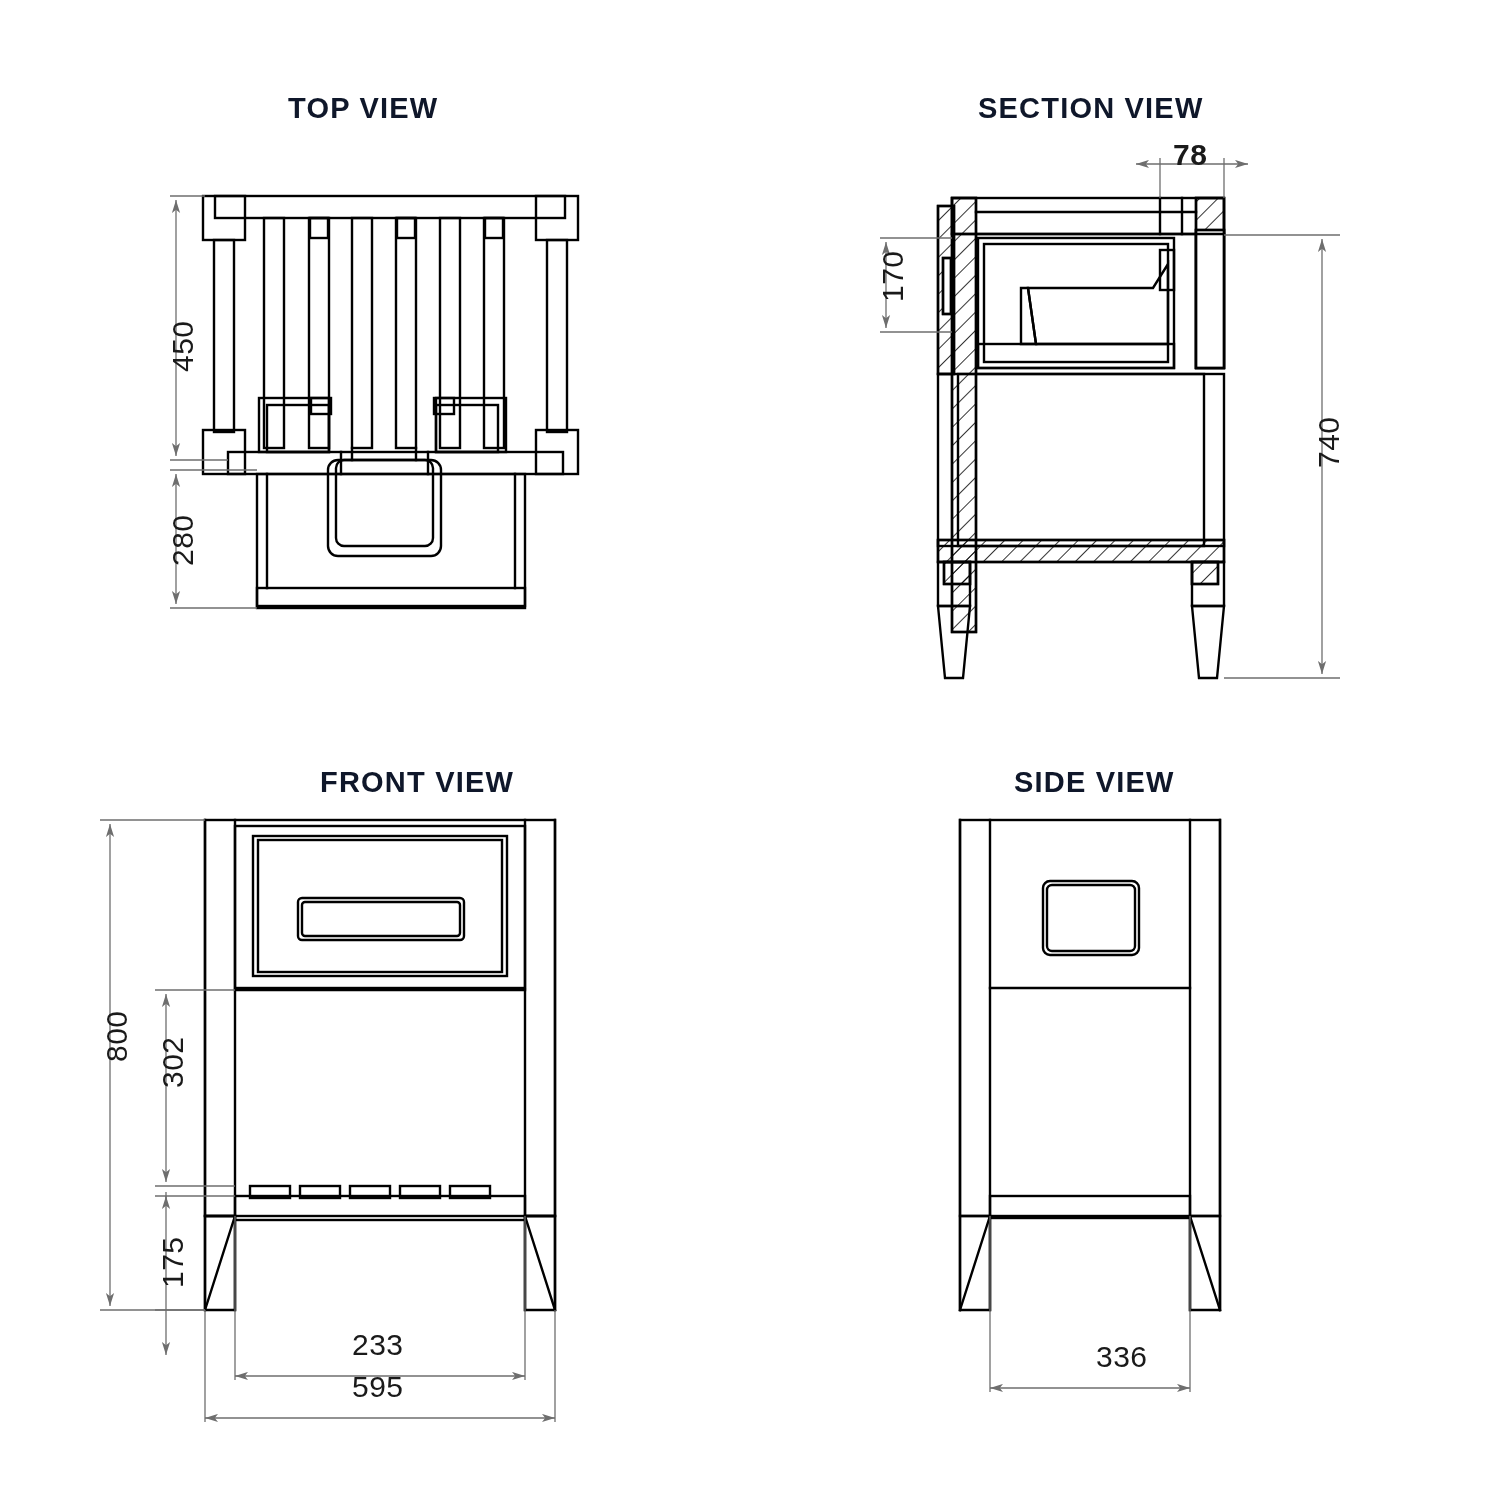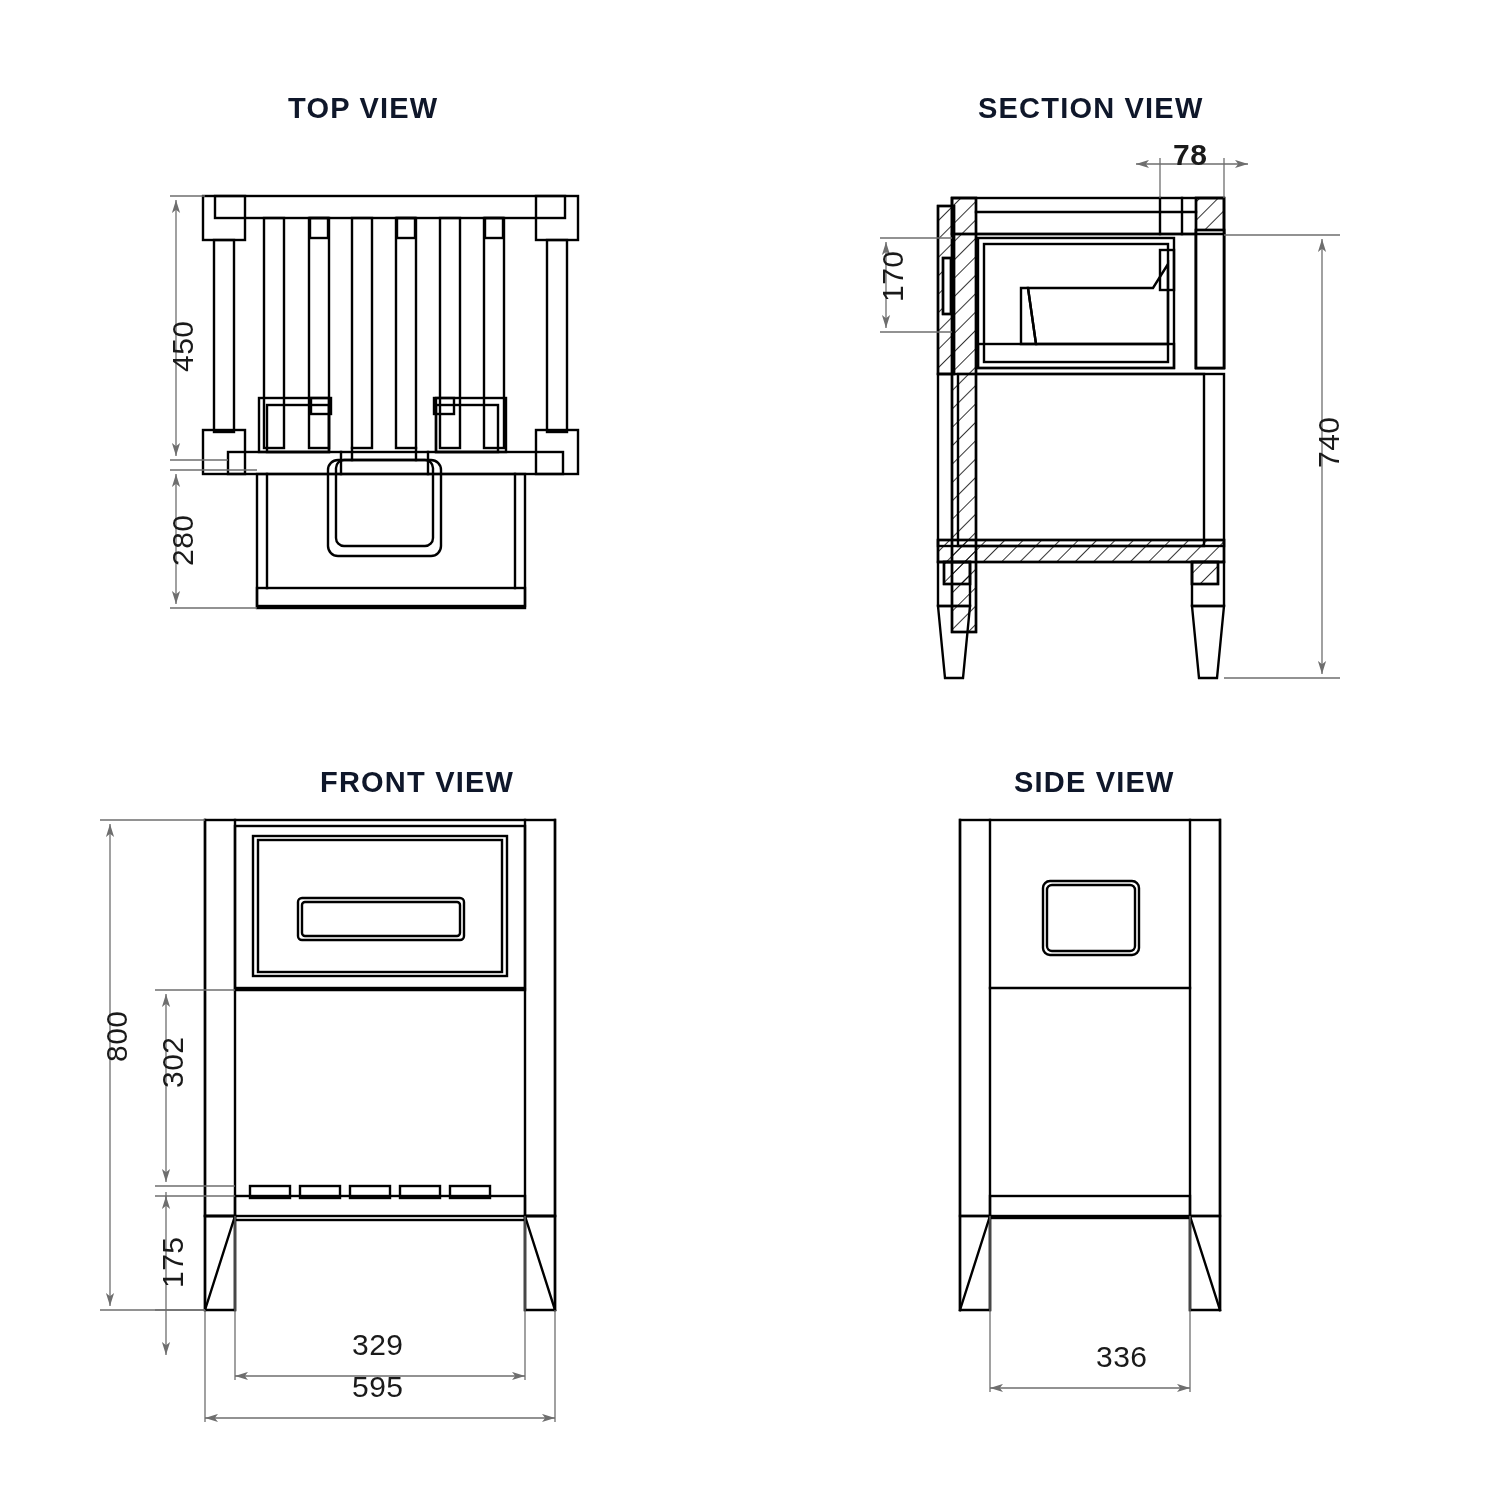--- a/index.html
+++ b/index.html
@@ -262,18 +262,18 @@
   <div class="dim-label vert" style="left:166px; top:372px;">450</div>
   <div class="dim-label vert" style="left:166px; top:566px;">280</div>
 
   <div class="dim-label" style="left:1173px; top:138px;font-weight:bold;">78</div>
   <div class="dim-label vert" style="left:876px; top:302px;">170</div>
   <div class="dim-label vert" style="left:1312px; top:468px;">740</div>
 
   <div class="dim-label vert" style="left:100px; top:1062px;">800</div>
   <div class="dim-label vert" style="left:156px; top:1088px;">302</div>
   <div class="dim-label vert" style="left:156px; top:1288px;">175</div>
-  <div class="dim-label" style="left:352px; top:1328px;">329</div>
+  <div class="dim-label" style="left:352px; top:1328px;">233</div>
   <div class="dim-label" style="left:352px; top:1370px;">595</div>
 
   <div class="dim-label" style="left:1068px; top:1340px;margin-left:28px;">336</div>
 
 </div>
 
 </body></html>

